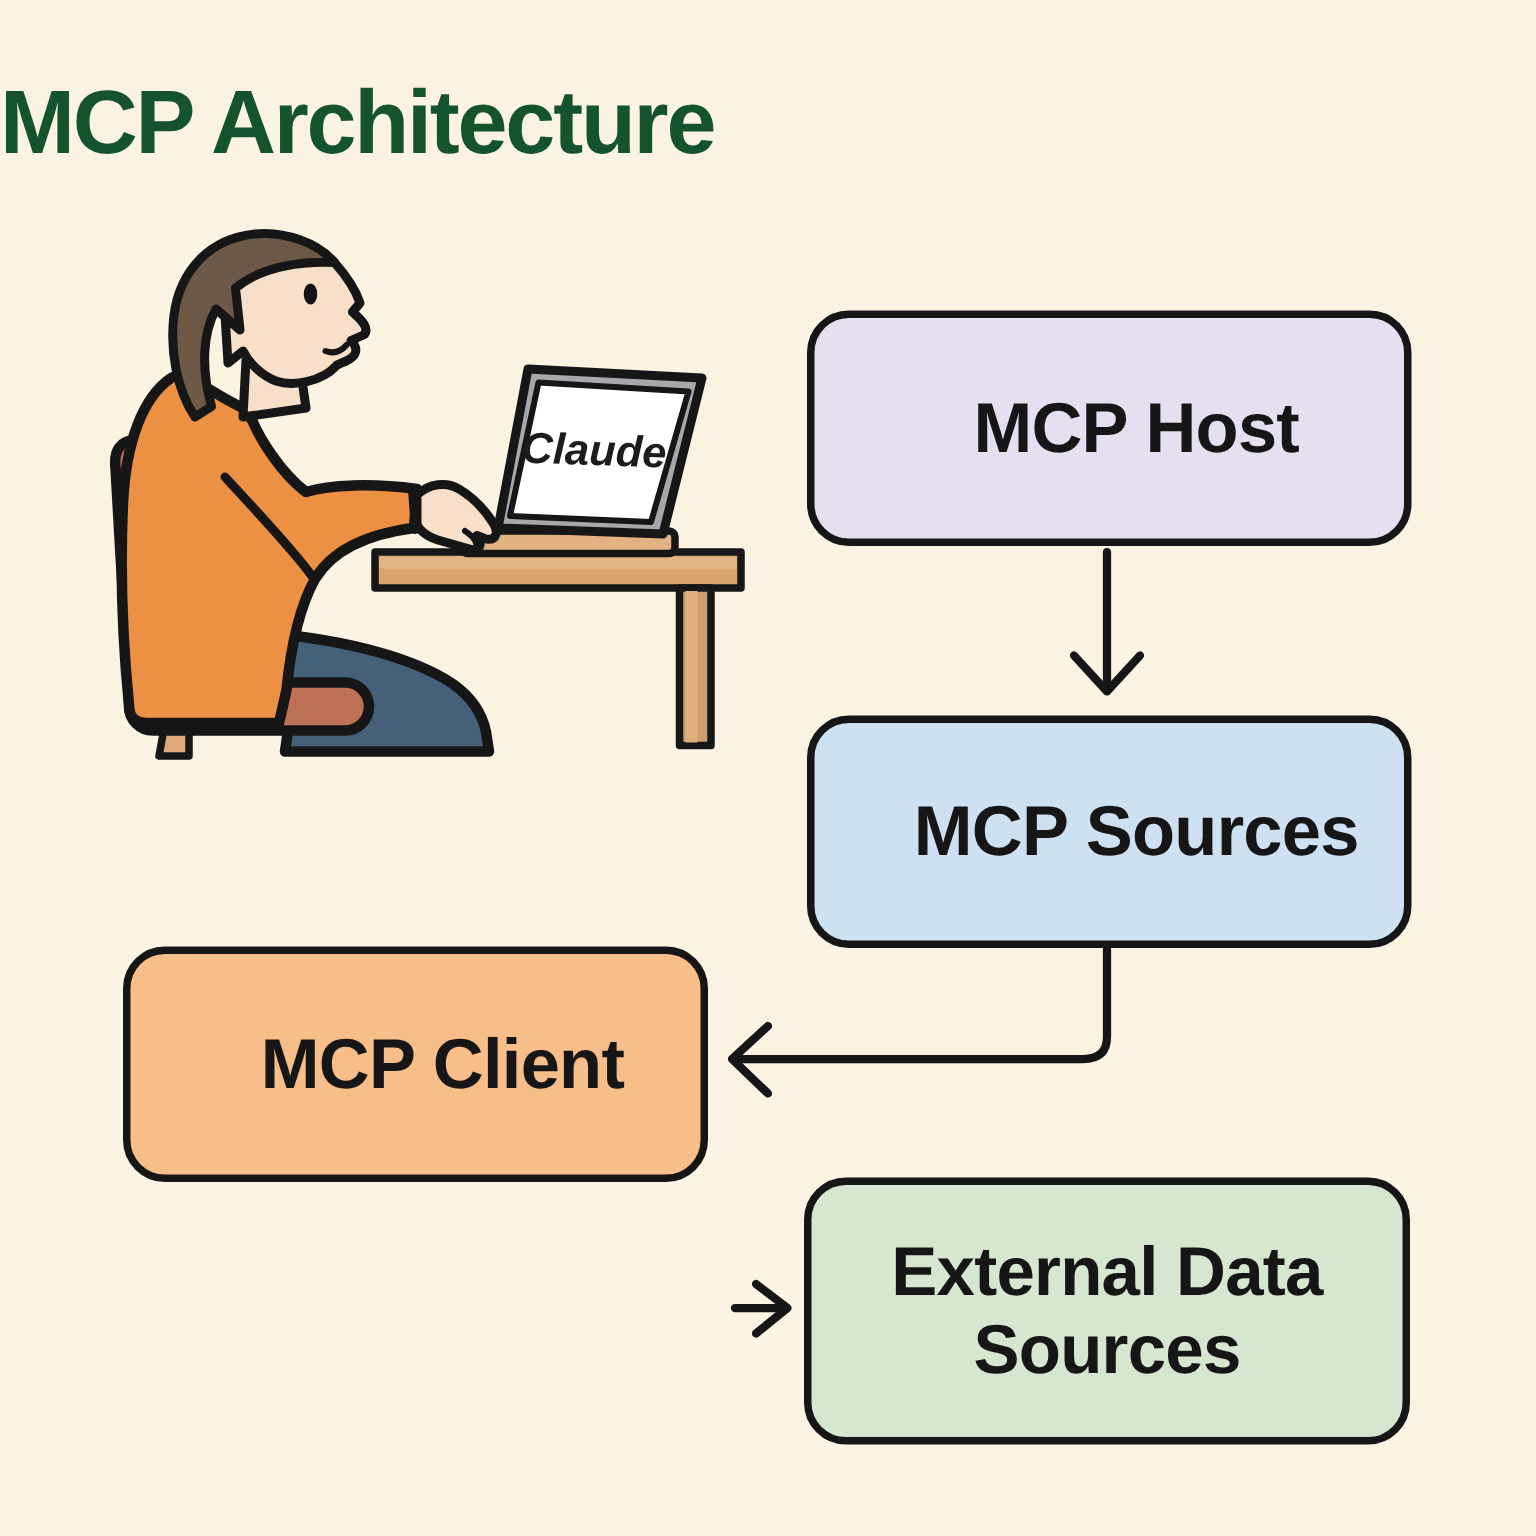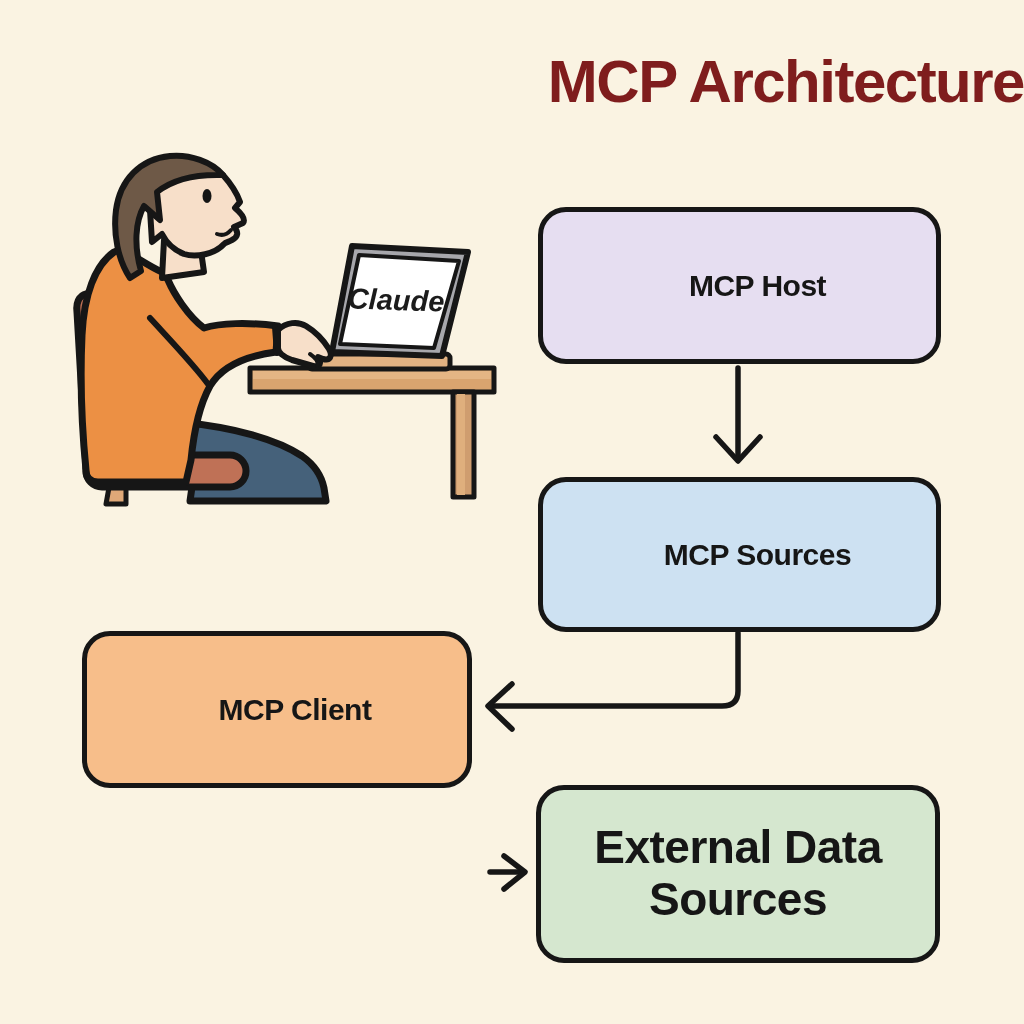--- a/index.html
+++ b/index.html
@@ -4,28 +4,28 @@
 <style>
   html,body{margin:0;padding:0;background:#e8e8e8;}
   .canvas{
     position:relative;width:1024px;height:1024px;overflow:hidden;
     background:#FAF3E2;
     font-family:"Liberation Sans","DejaVu Sans",sans-serif;
     color:#1a1a1a;
   }
   .title{
     position:absolute;left:0;right:0;top:52px;
-    text-align:right;font-size:60px;font-weight:700;
-    letter-spacing:-1.5px;color:#7f1d1d;line-height:1;
+    text-align:left;font-size:60px;font-weight:700;
+    letter-spacing:-1.5px;color:#14532d;line-height:1;
   }
   .node{
     position:absolute;box-sizing:border-box;
     border:5px solid #161616;border-radius:28px;
     display:flex;align-items:center;justify-content:center;
-    font-weight:700;font-size:30px;letter-spacing:-0.5px;
+    font-weight:700;font-size:47px;letter-spacing:-0.5px;
     color:#161616;text-align:center;line-height:1.12;padding-left:36px;
   }
   .node-host{left:538px;top:207px;width:403px;height:157px;}
   .node-server{left:538px;top:477px;width:403px;height:155px;}
   .node-client{left:82px;top:631px;width:390px;height:157px;}
   .node-external{left:536px;top:785px;width:404px;height:178px;padding:0 34px;font-size:46px;}
   .arrows,.figure{position:absolute;pointer-events:none;}
   .arrows{left:0;top:0;width:1024px;height:1024px;}
   .figure{left:40px;top:130px;width:470px;height:382px;}
 </style>

